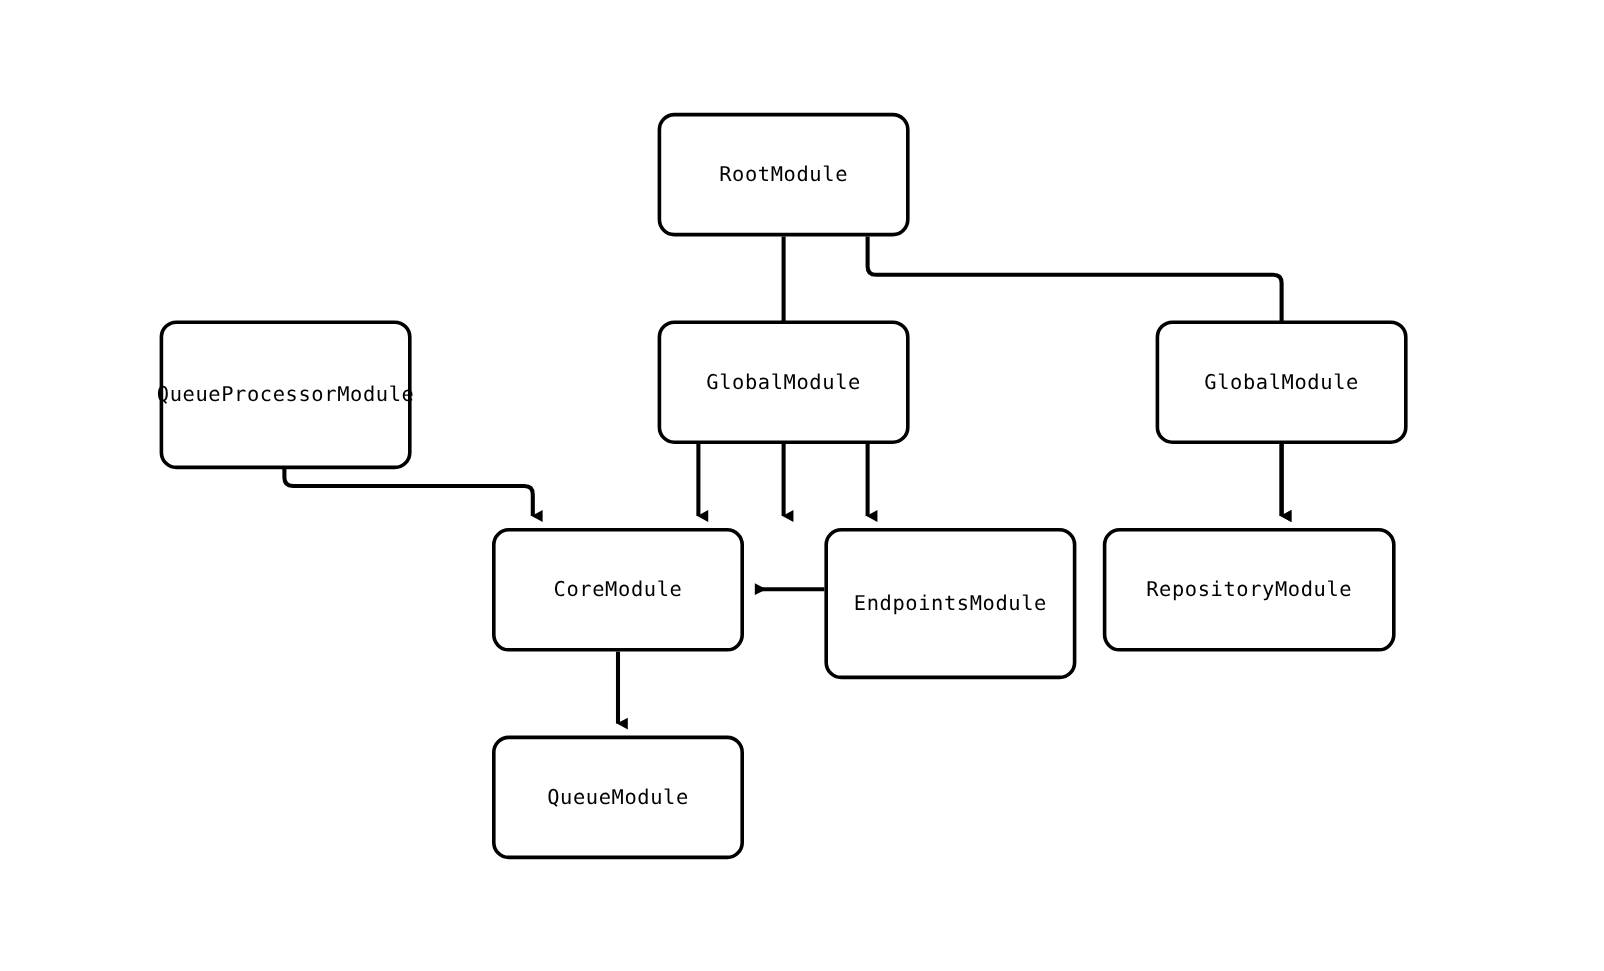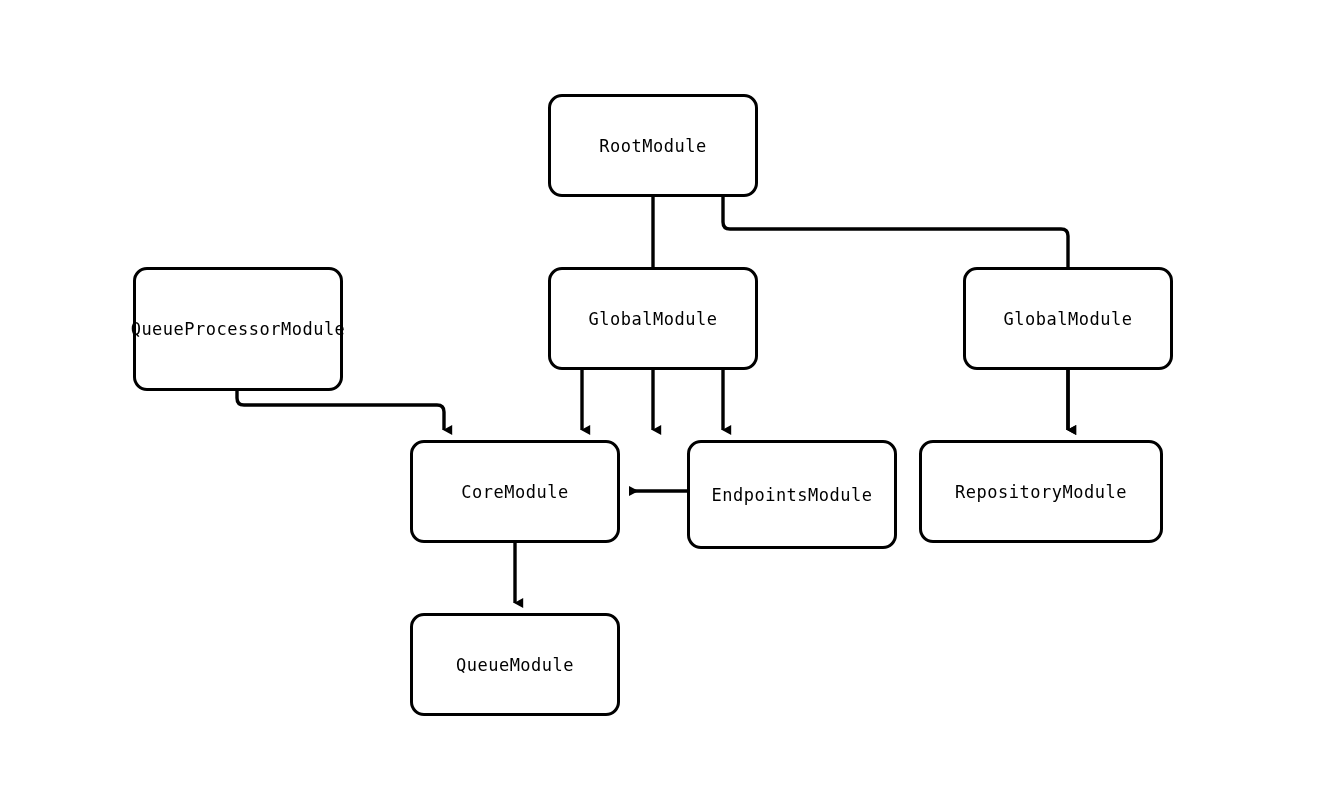--- a/index.html
+++ b/index.html
@@ -106,21 +106,21 @@
     <div class="node" style="left:963px; top:267px; width:210px; height:103px;">
       <div class="node-label">Global</div>
       <div class="node-label">Module</div>
     </div>
 
     <div class="node" style="left:410px; top:440px; width:210px; height:103px;">
       <div class="node-label">Core</div>
       <div class="node-label">Module</div>
     </div>
 
-    <div class="node" style="left:687px; top:440px; width:210px; height:109px;">
+    <div class="node" style="left:687px; top:440px; width:210px; height:126px;">
       <div class="node-label">Endpoints</div>
       <div class="node-label">Module</div>
     </div>
 
     <div class="node" style="left:919px; top:440px; width:244px; height:103px;">
       <div class="node-label">Repository</div>
       <div class="node-label">Module</div>
     </div>
 
     <div class="node" style="left:410px; top:613px; width:210px; height:103px;justify-content:center;">

